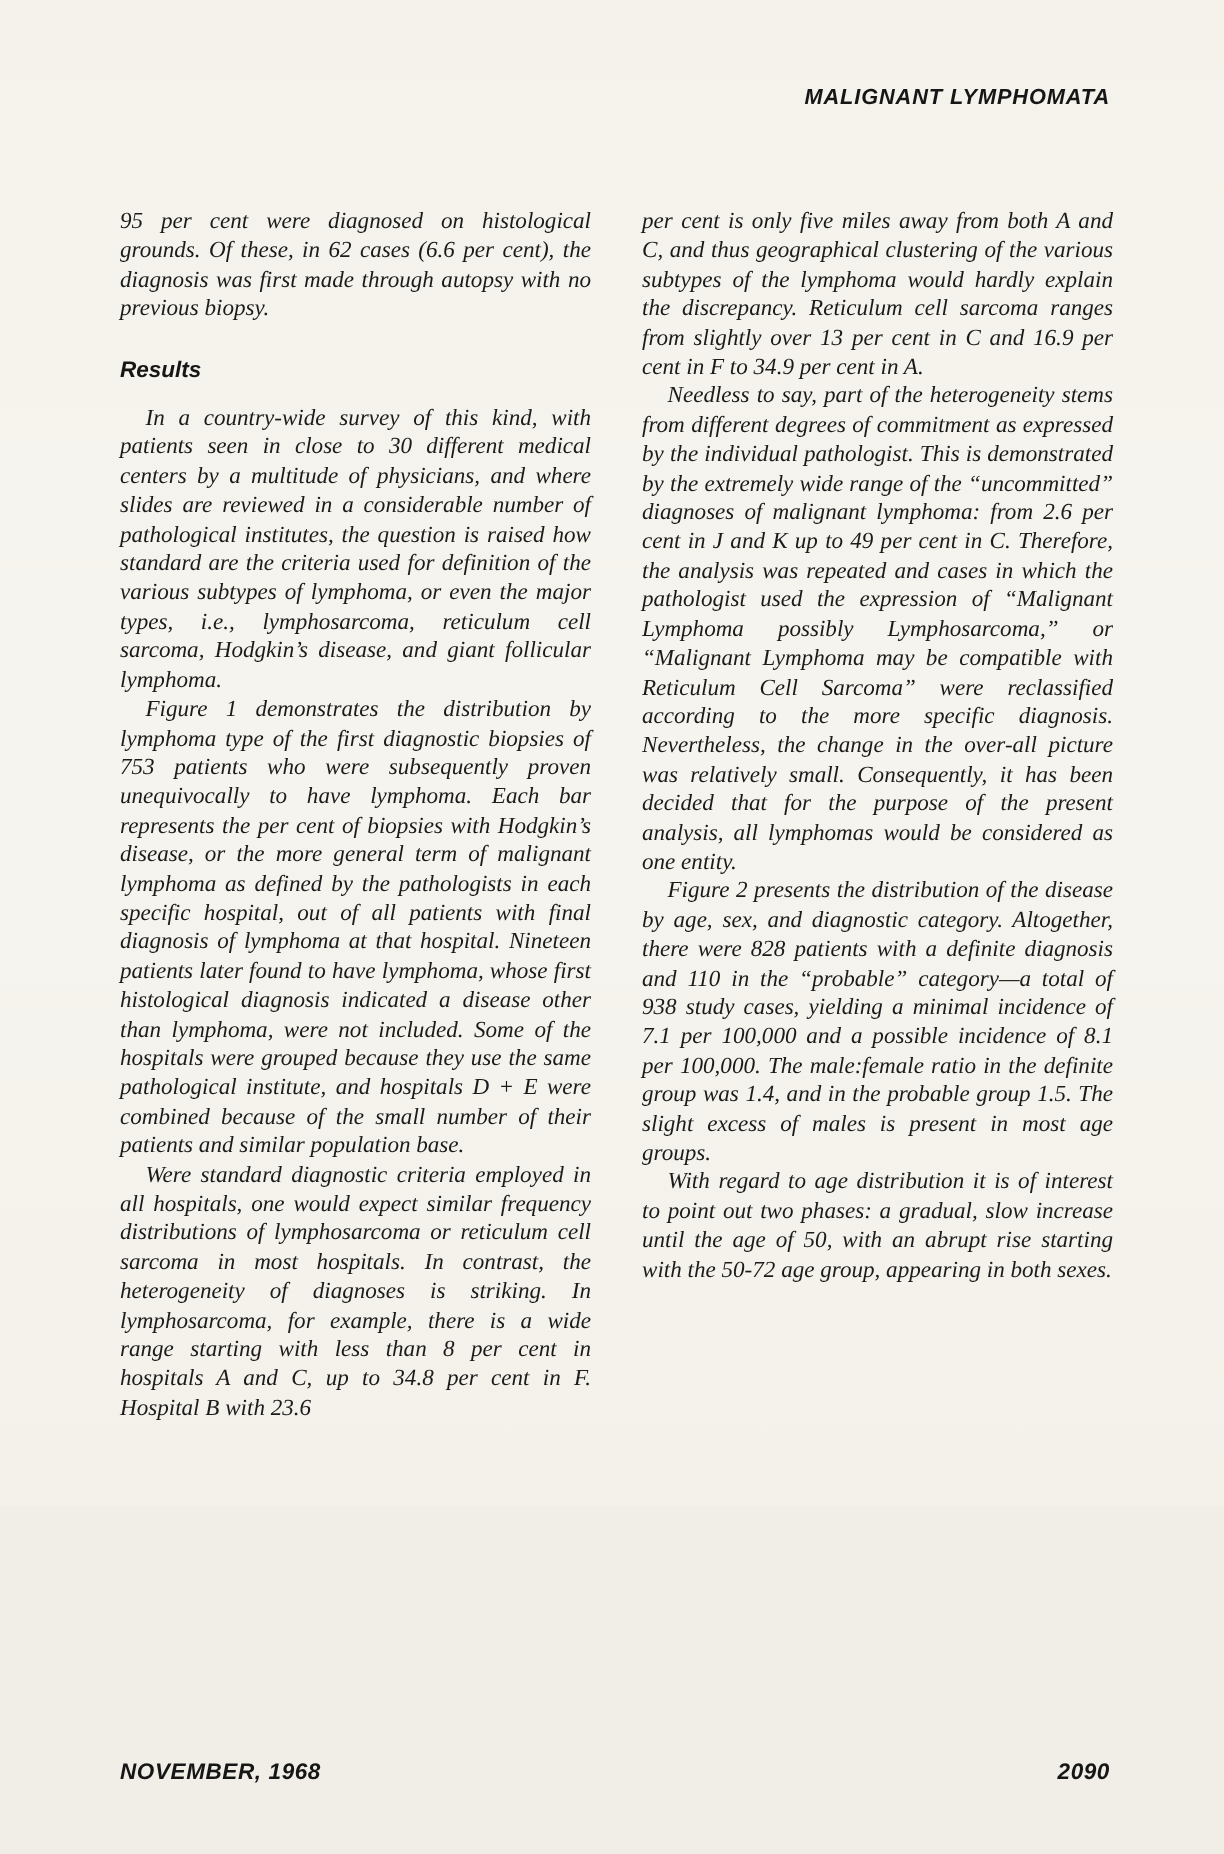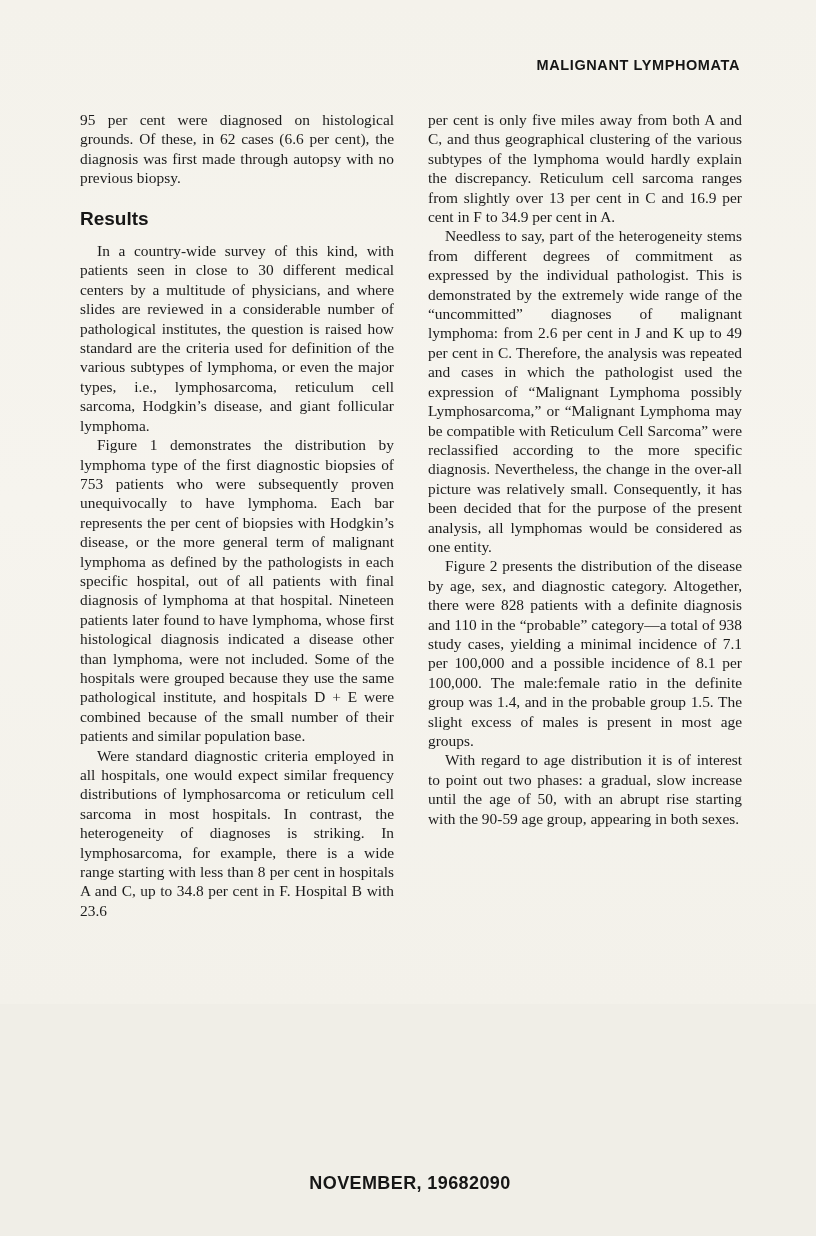--- a/index.html
+++ b/index.html
@@ -12,20 +12,21 @@
     background: #f0eee7;
     font-family: "Liberation Serif", serif;
     overflow: hidden;
   }
   .page {
     position: relative;
     width: 816px;
     height: 1004px;
     background: linear-gradient(180deg, #f4f2eb 0%, #f6f4ee 50%, #f3f1ea 100%);
     box-sizing: border-box;
+    font-style: italic;
   }
   .running-head {
     position: absolute;
     top: 57px;
     right: 76px;
     font-family: "Liberation Sans", sans-serif;
     font-weight: 700;
     font-size: 14.5px;
     letter-spacing: 0.6px;
     color: #161616;
@@ -38,46 +39,47 @@
     display: flex;
     gap: 34px;
   }
   .column {
     width: 314px;
     color: #1b1b1b;
     font-size: 15.4px;
     line-height: 19.4px;
     text-align: justify;
     hyphens: auto;
+    margin-top: 28px;
     -webkit-hyphens: auto;
   }
   .column p {
     margin: 0;
   }
   .column p.indent {
     text-indent: 17px;
   }
   .section-heading {
     font-family: "Liberation Sans", sans-serif;
     font-weight: 700;
-    font-size: 19px;
+    font-size: 15px;
     color: #161616;
     margin: 21px 0 13px 0;
     text-align: left;
   }
   .footer {
     position: absolute;
     top: 1173px;
     left: 80px;
     right: 76px;
     display: flex;
-    justify-content: center;
+    justify-content: space-between;
     font-family: "Liberation Sans", sans-serif;
     font-weight: 700;
-    font-size: 18px;
+    font-size: 15px;
     color: #161616;
     letter-spacing: 0.4px;
   }
 </style>
 </head>
 <body>
 
 <div class="page">
 
   <div class="running-head">MALIGNANT LYMPHOMATA</div>
@@ -89,21 +91,21 @@
       <h2 class="section-heading">Results</h2>
       <p class="indent">In a country-wide survey of this kind, with patients seen in close to 30 different medical centers by a multitude of physicians, and where slides are reviewed in a considerable number of pathological institutes, the question is raised how standard are the criteria used for definition of the various subtypes of lymphoma, or even the major types, i.e., lymphosarcoma, reticulum cell sarcoma, Hodgkin’s disease, and giant follicular lymphoma.</p>
       <p class="indent">Figure 1 demonstrates the distribution by lymphoma type of the first diagnostic biopsies of 753 patients who were subsequently proven unequivocally to have lymphoma. Each bar represents the per cent of biopsies with Hodgkin’s disease, or the more general term of malignant lymphoma as defined by the pathologists in each specific hospital, out of all patients with final diagnosis of lymphoma at that hospital. Nineteen patients later found to have lymphoma, whose first histological diagnosis indicated a disease other than lymphoma, were not included. Some of the hospitals were grouped because they use the same pathological institute, and hospitals D + E were combined because of the small number of their patients and similar population base.</p>
       <p class="indent">Were standard diagnostic criteria employed in all hospitals, one would expect similar frequency distributions of lymphosarcoma or reticulum cell sarcoma in most hospitals. In contrast, the heterogeneity of diagnoses is striking. In lymphosarcoma, for example, there is a wide range starting with less than 8 per cent in hospitals A and C, up to 34.8 per cent in F. Hospital B with 23.6</p>
     </div>
 
     <div class="column">
       <p>per cent is only five miles away from both A and C, and thus geographical clustering of the various subtypes of the lymphoma would hardly explain the discrepancy. Reticulum cell sarcoma ranges from slightly over 13 per cent in C and 16.9 per cent in F to 34.9 per cent in A.</p>
       <p class="indent">Needless to say, part of the heterogeneity stems from different degrees of commitment as expressed by the individual pathologist. This is demonstrated by the extremely wide range of the “uncommitted” diagnoses of malignant lymphoma: from 2.6 per cent in J and K up to 49 per cent in C. Therefore, the analysis was repeated and cases in which the pathologist used the expression of “Malignant Lymphoma possibly Lymphosarcoma,” or “Malignant Lymphoma may be compatible with Reticulum Cell Sarcoma” were reclassified according to the more specific diagnosis. Nevertheless, the change in the over-all picture was relatively small. Consequently, it has been decided that for the purpose of the present analysis, all lymphomas would be considered as one entity.</p>
       <p class="indent">Figure 2 presents the distribution of the disease by age, sex, and diagnostic category. Altogether, there were 828 patients with a definite diagnosis and 110 in the “probable” category—a total of 938 study cases, yielding a minimal incidence of 7.1 per 100,000 and a possible incidence of 8.1 per 100,000. The male:female ratio in the definite group was 1.4, and in the probable group 1.5. The slight excess of males is present in most age groups.</p>
-      <p class="indent">With regard to age distribution it is of interest to point out two phases: a gradual, slow increase until the age of 50, with an abrupt rise starting with the 90-59 age group, appearing in both sexes.</p>
+      <p class="indent">With regard to age distribution it is of interest to point out two phases: a gradual, slow increase until the age of 50, with an abrupt rise starting with the 50-72 age group, appearing in both sexes.</p>
     </div>
 
   </div>
 
   <div class="footer">
     <span>NOVEMBER, 1968</span>
     <span>2090</span>
   </div>
 
 </div>

